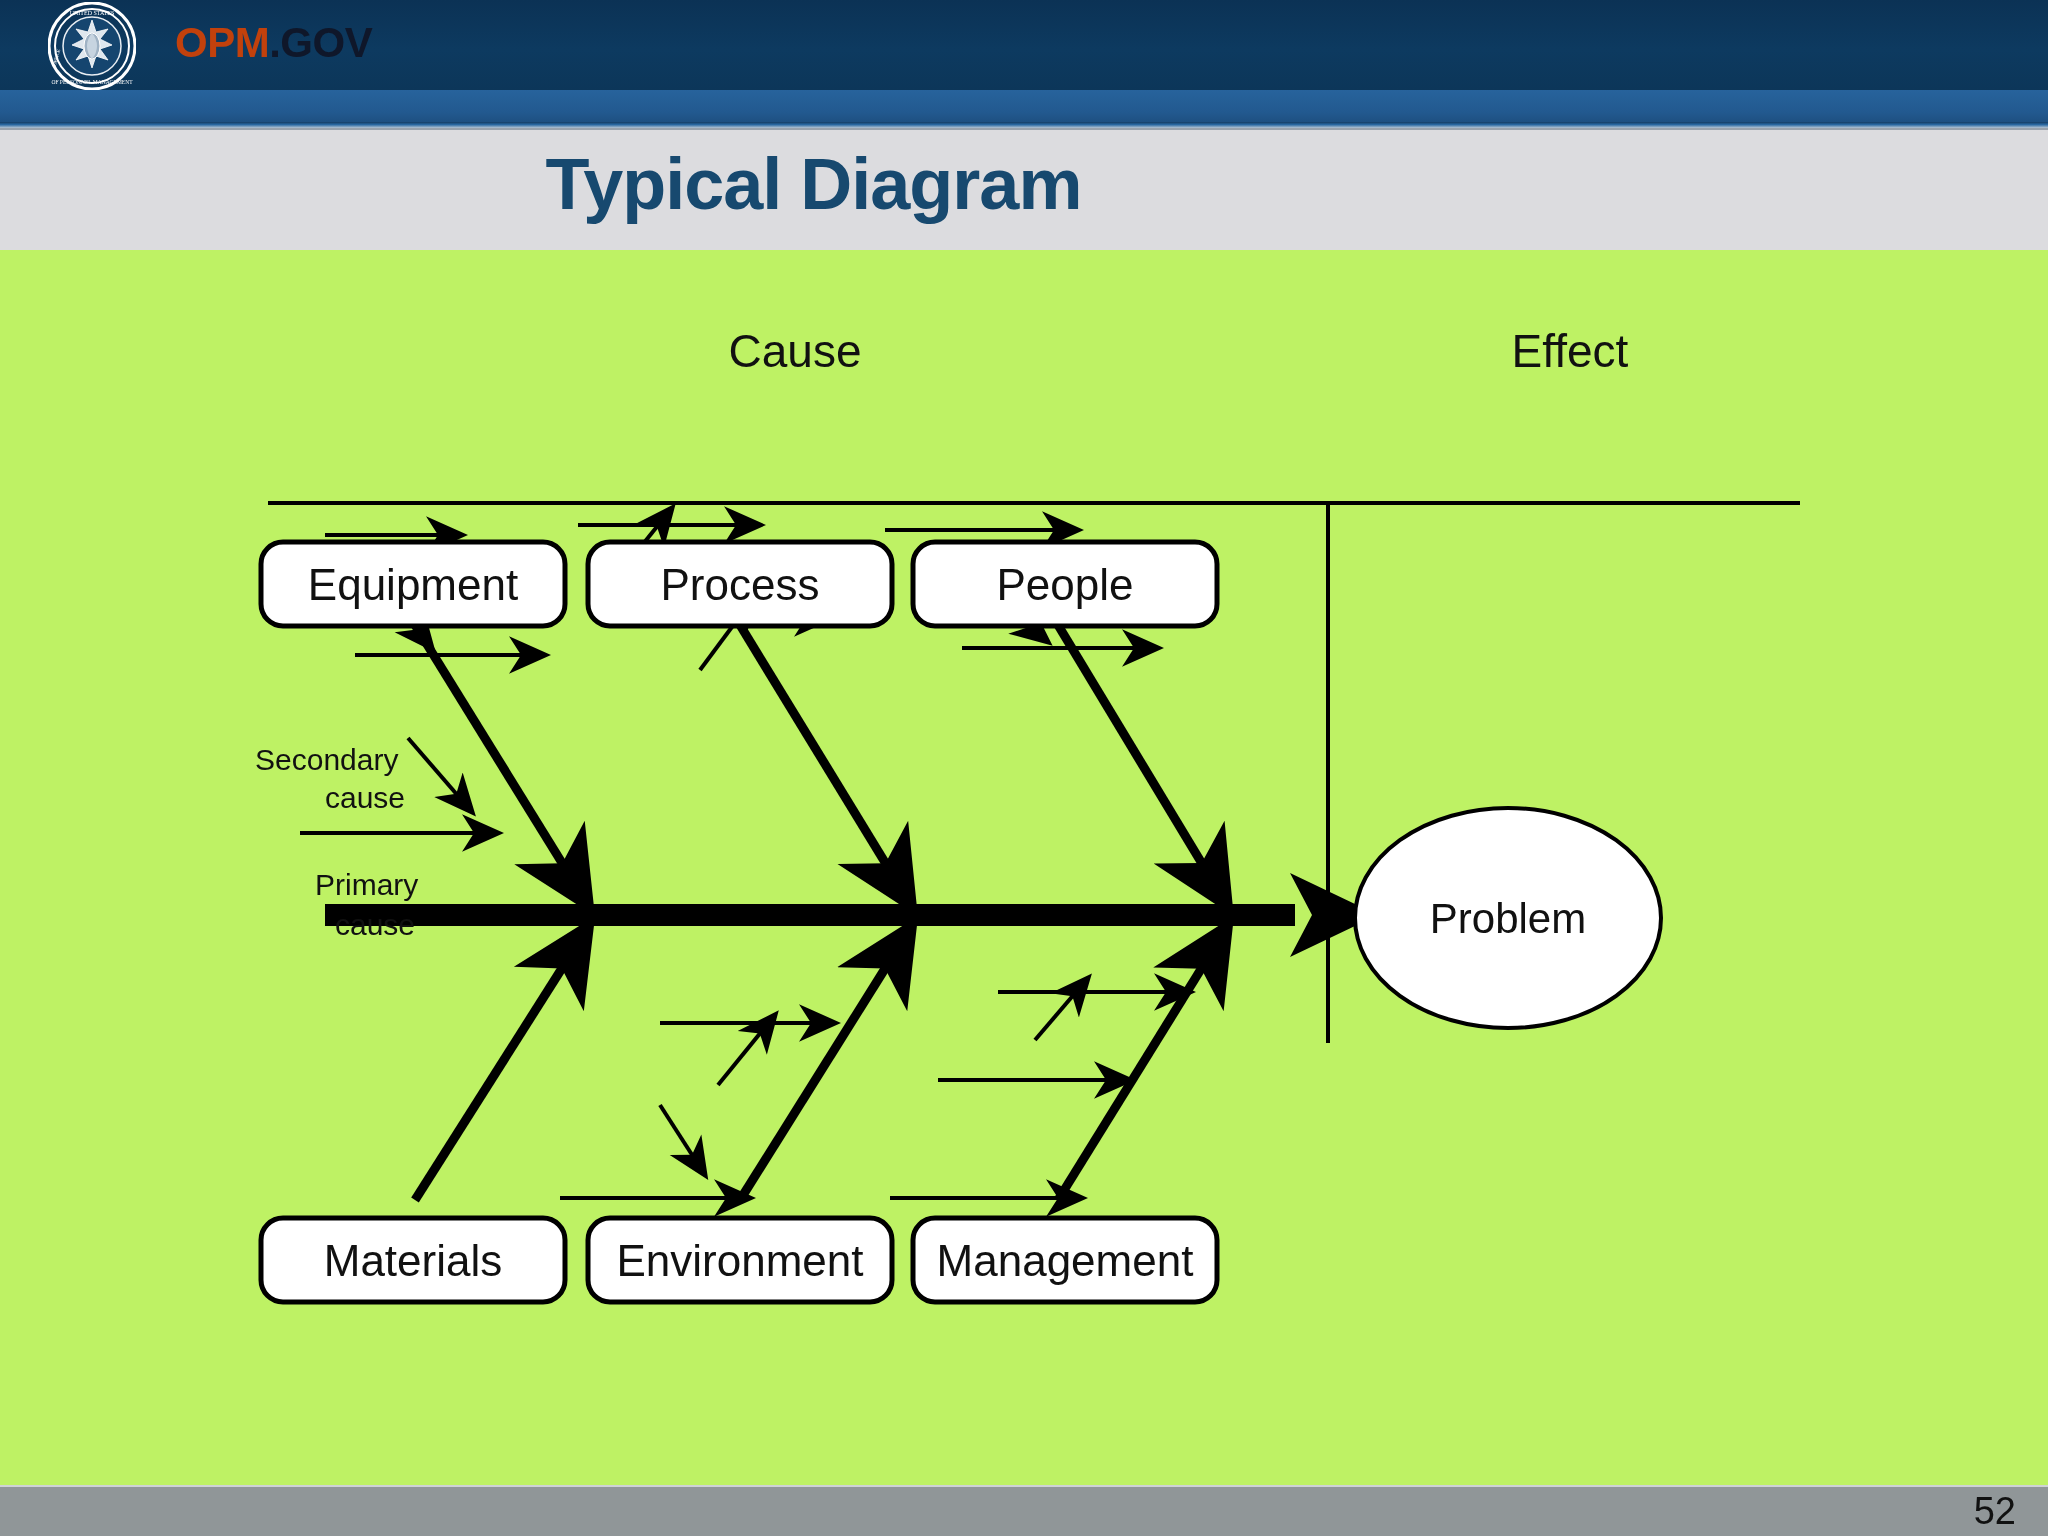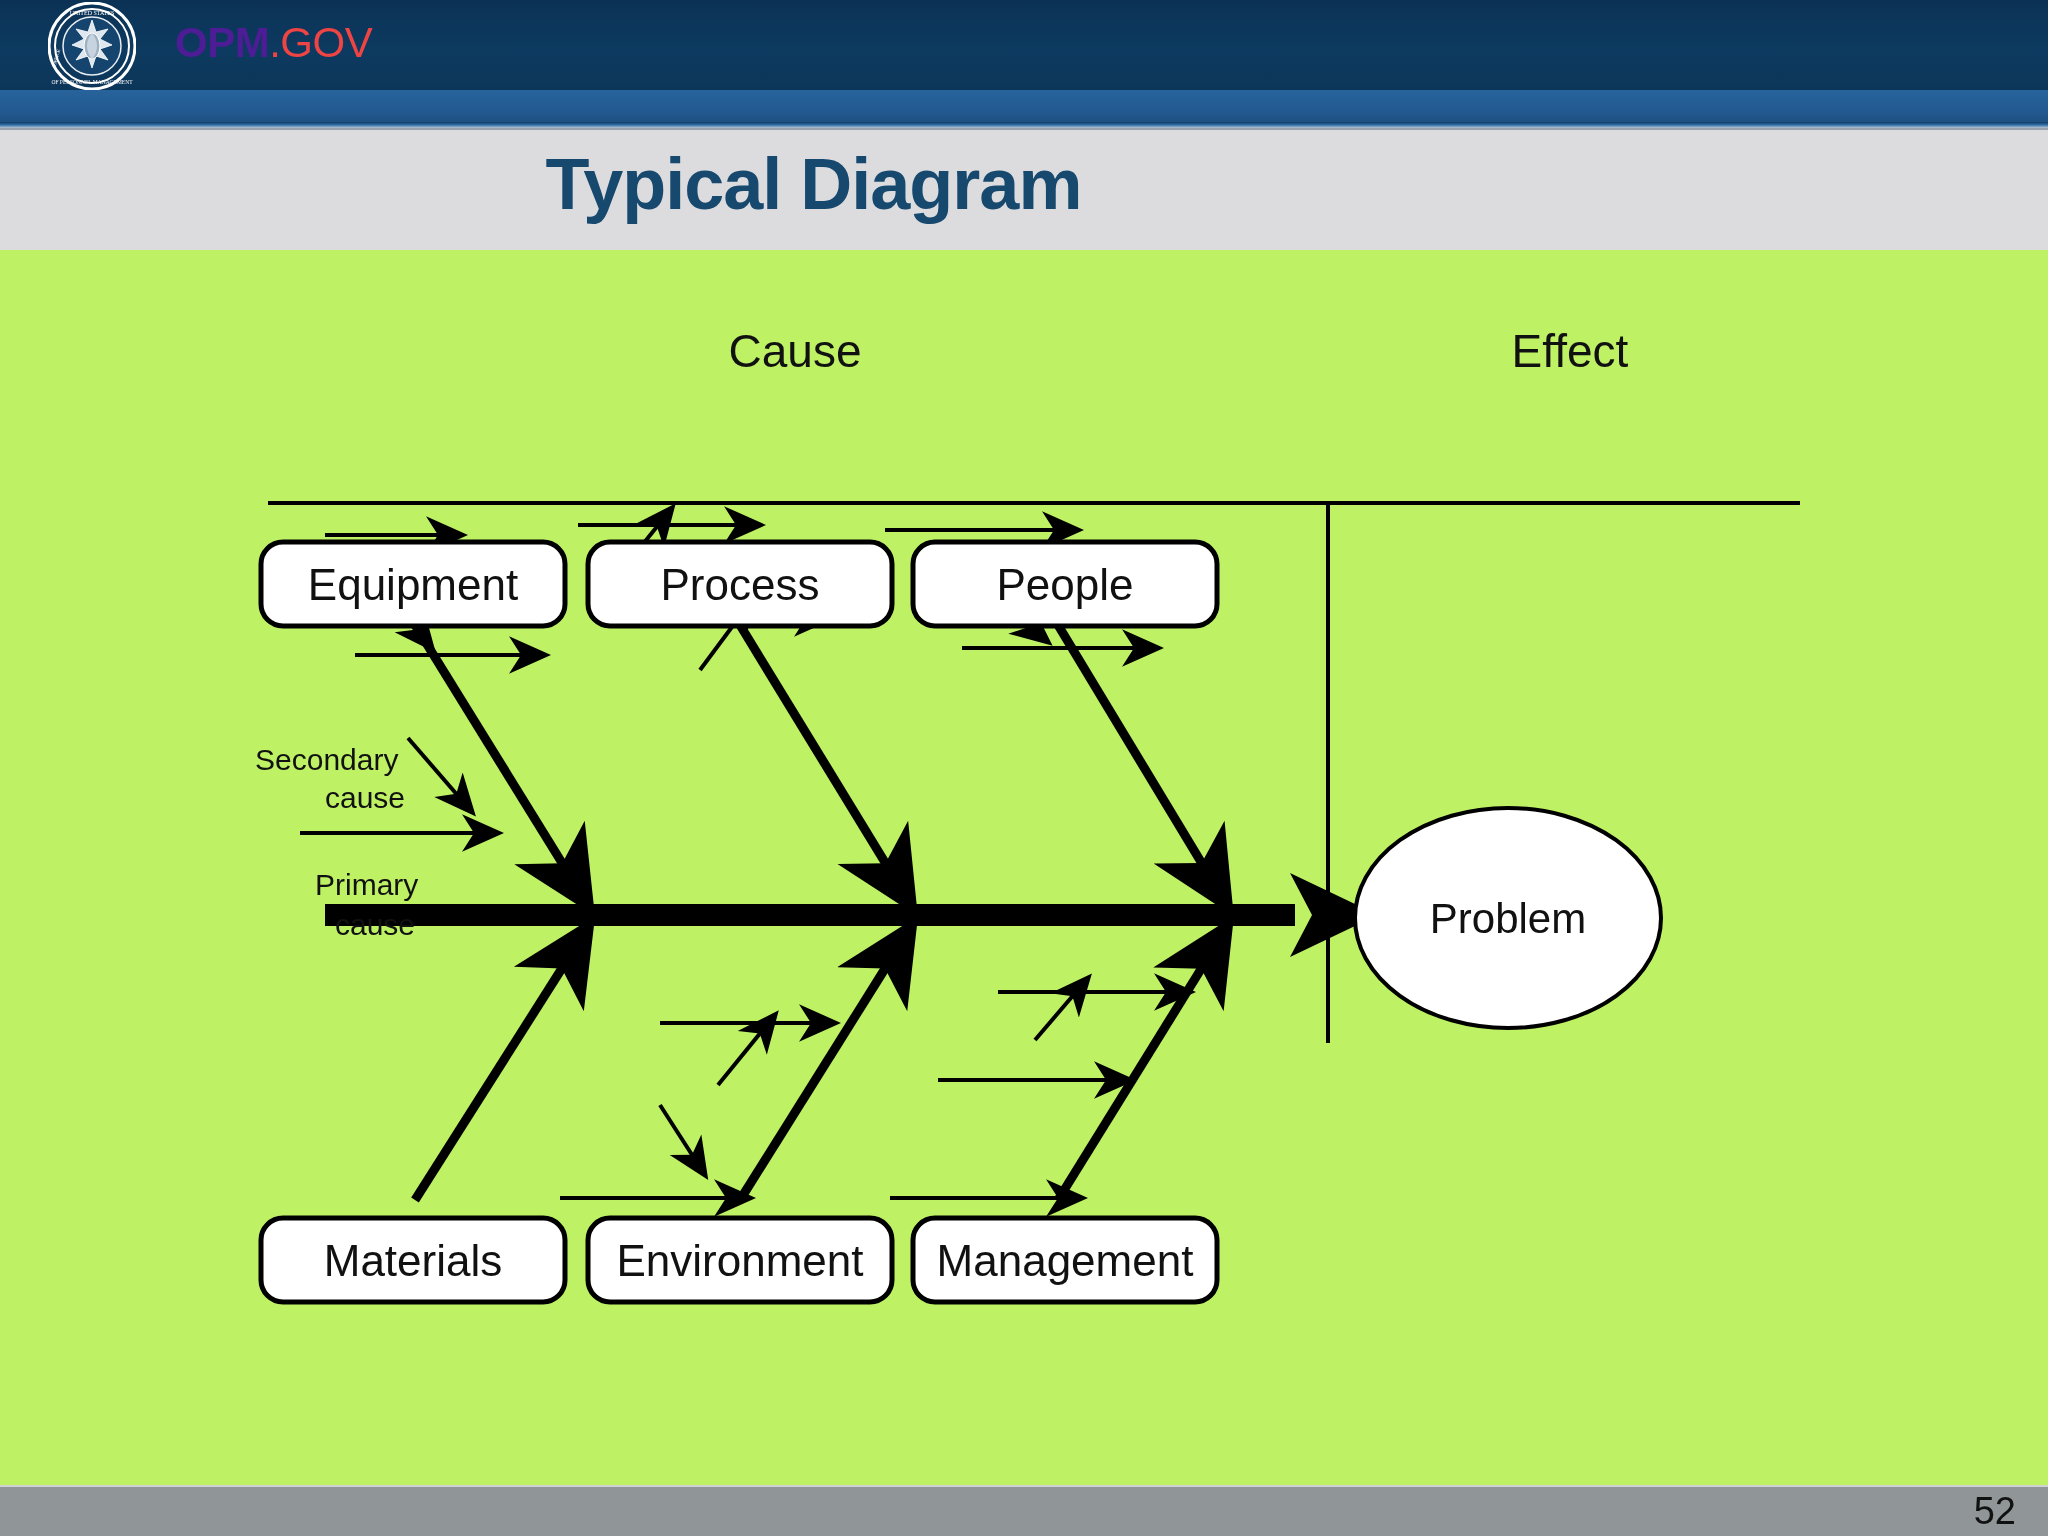--- a/index.html
+++ b/index.html
@@ -48,22 +48,22 @@
   }
   .opm-wordmark {
     position: absolute;
     left: 175px; top: 22px;
     font-size: 42px;
     font-weight: bold;
     letter-spacing: -0.5px;
     line-height: 1;
     white-space: nowrap;
   }
-  .opm-wordmark .opm { color: #4c1d95; }
-  .opm-wordmark .gov { color: #ef4444; font-weight: normal; }
+  .opm-wordmark .opm { color: #c2410c; }
+  .opm-wordmark .gov { color: #0f172a; font-weight: bold; }
 
   
   .title-bar {
     position: absolute;
     left: 0; top: 130px;
     width: 2048px; height: 120px;
     background: #dcdcdf;
   }
   .title-text {
     position: absolute;

